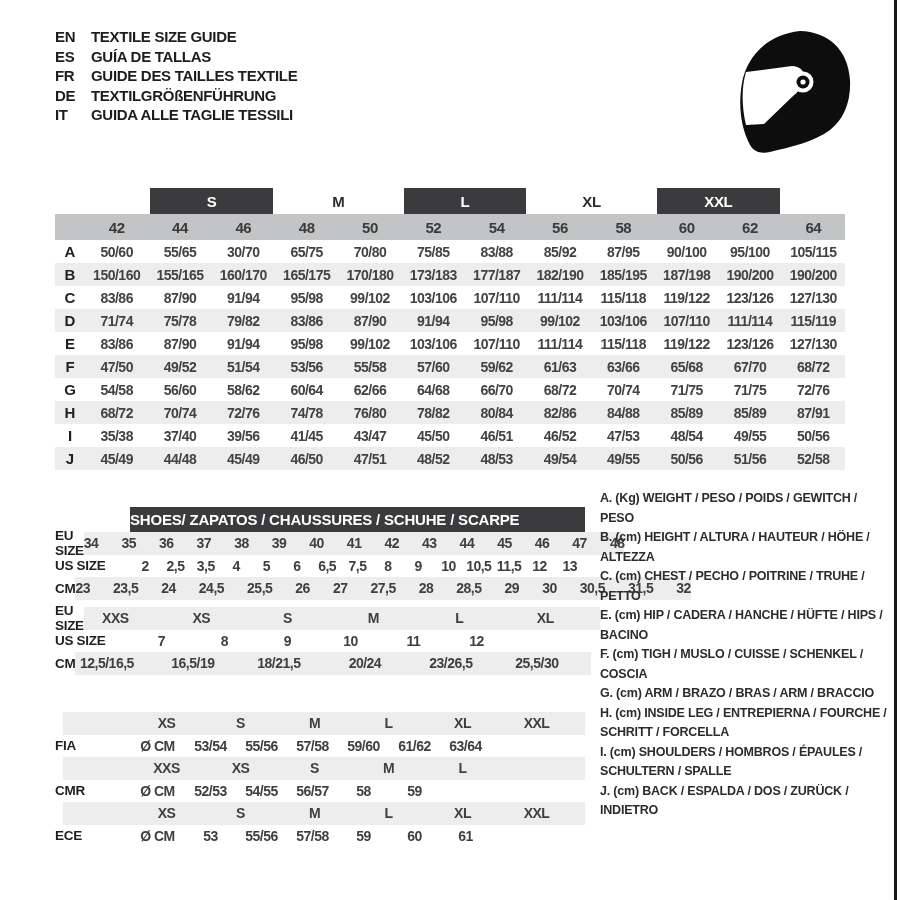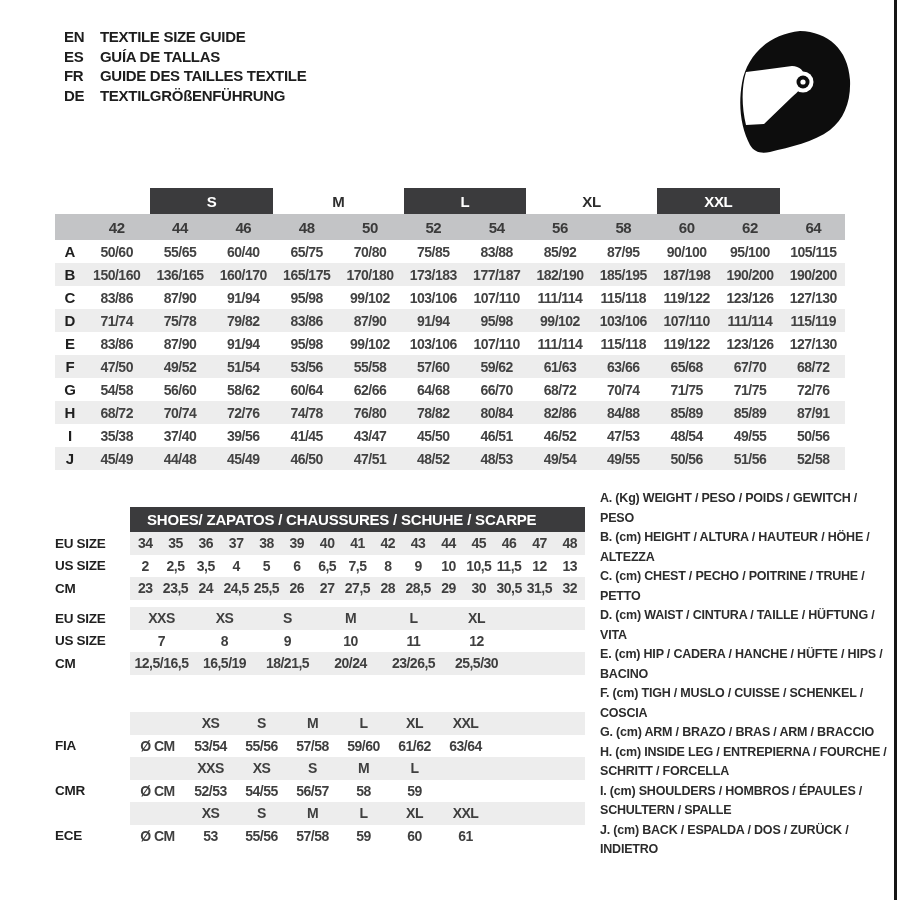--- a/index.html
+++ b/index.html
@@ -2,21 +2,21 @@
 <html style="--dark-bar: #3b3b3d; --band-gray: #c3c4c6; --stripe-gray: #ededed; --icon-black: #0d0d0d;"><head>
 <meta charset="utf-8">
 <style>
   html,body{margin:0;padding:0;background:#fff;}
   .page{
     position:relative;width:900px;height:900px;background:#ffffff;overflow:hidden;
     font-family:"Liberation Sans","DejaVu Sans",sans-serif;
     -webkit-font-smoothing:antialiased;color:#2b2b2b;
   }
   
-  .lang-block{position:absolute;left:64px;top:27px;}
+  .lang-block{position:absolute;left:55px;top:27px;}
   .lang-line{display:flex;height:19.5px;align-items:center;}
   .lang-code{width:36px;font-weight:700;font-size:15px;letter-spacing:-0.3px;color:#1d1d1d;}
   .lang-title{font-weight:700;font-size:15px;letter-spacing:-0.3px;color:#1d1d1d;}
   
   .helmet-icon{position:absolute;left:724px;top:20px;width:150px;height:140px;}
   
   .main-table{position:absolute;left:55px;top:188px;width:790px;}
   .m-grid{display:grid;grid-template-columns:30px repeat(12,1fr);}
   .group-row{height:26px;}
   .group-cell{display:flex;align-items:center;justify-content:center;
@@ -29,26 +29,26 @@
   .m-row{height:23px;}
   .m-row.shaded{background:var(--stripe-gray,#ededed);}
   .m-letter{display:flex;align-items:center;justify-content:center;
     font-weight:700;font-size:15px;color:#1f1f1f;}
   .m-cell{display:flex;align-items:center;justify-content:center;
     font-weight:700;font-size:14px;letter-spacing:-0.5px;color:#424242;}
   
   .section{position:absolute;left:55px;width:530px;}
   .section-title{margin-left:75px;height:25px;background:var(--dark-bar,#3b3b3d);
     color:#fff;font-weight:700;font-size:15px;letter-spacing:-0.2px;
-    line-height:25px;padding-left:17px;box-sizing:border-box;}
+    line-height:25px;padding-left:0;box-sizing:border-box;}
   .s-row{display:flex;height:22.5px;}
   .s-label{width:75px;display:flex;align-items:center;font-weight:700;
     font-size:13.5px;letter-spacing:-0.3px;color:#1f1f1f;}
   .s-cells{flex:1;display:flex;align-items:center;}
-  .s-cells.shaded{background:var(--stripe-gray,#ededed);}
+  .s-cells.shaded{background:var(--stripe-gray,#ededed);gap:23px;}
   .s-cell{display:flex;align-items:center;justify-content:center;
     font-weight:700;font-size:14px;letter-spacing:-0.5px;color:#3f3f3f;}
   .s-cell.grow{flex:1;}
   .s-cell.fix63{width:63px;flex:none;}
   .s-cell.fix51{width:51px;flex:none;}
   .s-cell.unit{width:55px;flex:none;}
   .s-spacer{flex:1;}
   
   .legend{position:absolute;left:600px;top:489px;width:292px;}
   .legend-item{font-weight:700;font-size:12.5px;letter-spacing:-0.2px;
@@ -70,20 +70,24 @@
         <div class="lang-code">ES</div>
         <div class="lang-title">GUÍA DE TALLAS</div>
       </div>
       <div class="lang-line">
         <div class="lang-code">FR</div>
         <div class="lang-title">GUIDE DES TAILLES TEXTILE</div>
       </div>
       <div class="lang-line">
         <div class="lang-code">DE</div>
         <div class="lang-title">TEXTILGRÖßENFÜHRUNG</div>
+      </div>
+      <div class="lang-line">
+        <div class="lang-code">IT</div>
+        <div class="lang-title">GUIDA ALLE TAGLIE TESSILI</div>
       </div>
     </div>
 
   <svg class="helmet-icon" viewBox="0 0 150 140" aria-hidden="true">
     <path fill="#0d0d0d" d="M76 11
       C 45 14, 23 35, 18 63
       C 14 86, 17 108, 26 125
       C 30 132, 37 134, 46 132
       C 66 127, 90 122, 106 110
       C 120 99, 127 82, 126 60
@@ -123,35 +127,35 @@
         <div class="num-cell">58</div>
         <div class="num-cell">60</div>
         <div class="num-cell">62</div>
         <div class="num-cell">64</div>
       </div>
     <div>
         <div class="m-grid m-row">
           <div class="m-letter">A</div>
           <div class="m-cell">50/60</div>
           <div class="m-cell">55/65</div>
-          <div class="m-cell">60/40</div>
+          <div class="m-cell">30/70</div>
           <div class="m-cell">65/75</div>
           <div class="m-cell">70/80</div>
           <div class="m-cell">75/85</div>
           <div class="m-cell">83/88</div>
           <div class="m-cell">85/92</div>
           <div class="m-cell">87/95</div>
           <div class="m-cell">90/100</div>
           <div class="m-cell">95/100</div>
           <div class="m-cell">105/115</div>
         </div>
         <div class="m-grid m-row shaded">
           <div class="m-letter">B</div>
           <div class="m-cell">150/160</div>
-          <div class="m-cell">136/165</div>
+          <div class="m-cell">155/165</div>
           <div class="m-cell">160/170</div>
           <div class="m-cell">165/175</div>
           <div class="m-cell">170/180</div>
           <div class="m-cell">173/183</div>
           <div class="m-cell">177/187</div>
           <div class="m-cell">182/190</div>
           <div class="m-cell">185/195</div>
           <div class="m-cell">187/198</div>
           <div class="m-cell">190/200</div>
           <div class="m-cell">190/200</div>
@@ -466,21 +470,20 @@
             <div class="s-spacer"></div>
           </div>
         </div>
       </div>
   </div>
 
   <div class="legend">
       <div class="legend-item">A. (Kg) WEIGHT / PESO / POIDS / GEWITCH / PESO</div>
       <div class="legend-item">B. (cm) HEIGHT / ALTURA / HAUTEUR / HÖHE / ALTEZZA</div>
       <div class="legend-item">C. (cm) CHEST / PECHO / POITRINE / TRUHE / PETTO</div>
-      <div class="legend-item">D. (cm) WAIST / CINTURA / TAILLE / HÜFTUNG / VITA</div>
       <div class="legend-item">E. (cm) HIP / CADERA / HANCHE / HÜFTE / HIPS / BACINO</div>
       <div class="legend-item">F. (cm) TIGH / MUSLO / CUISSE / SCHENKEL / COSCIA</div>
       <div class="legend-item">G. (cm) ARM / BRAZO / BRAS / ARM / BRACCIO</div>
       <div class="legend-item">H. (cm) INSIDE LEG / ENTREPIERNA / FOURCHE / SCHRITT / FORCELLA</div>
       <div class="legend-item">I. (cm) SHOULDERS / HOMBROS / ÉPAULES / SCHULTERN / SPALLE</div>
       <div class="legend-item">J. (cm) BACK / ESPALDA / DOS / ZURÜCK / INDIETRO</div>
     </div>
 
   <div class="right-border"></div>
 

